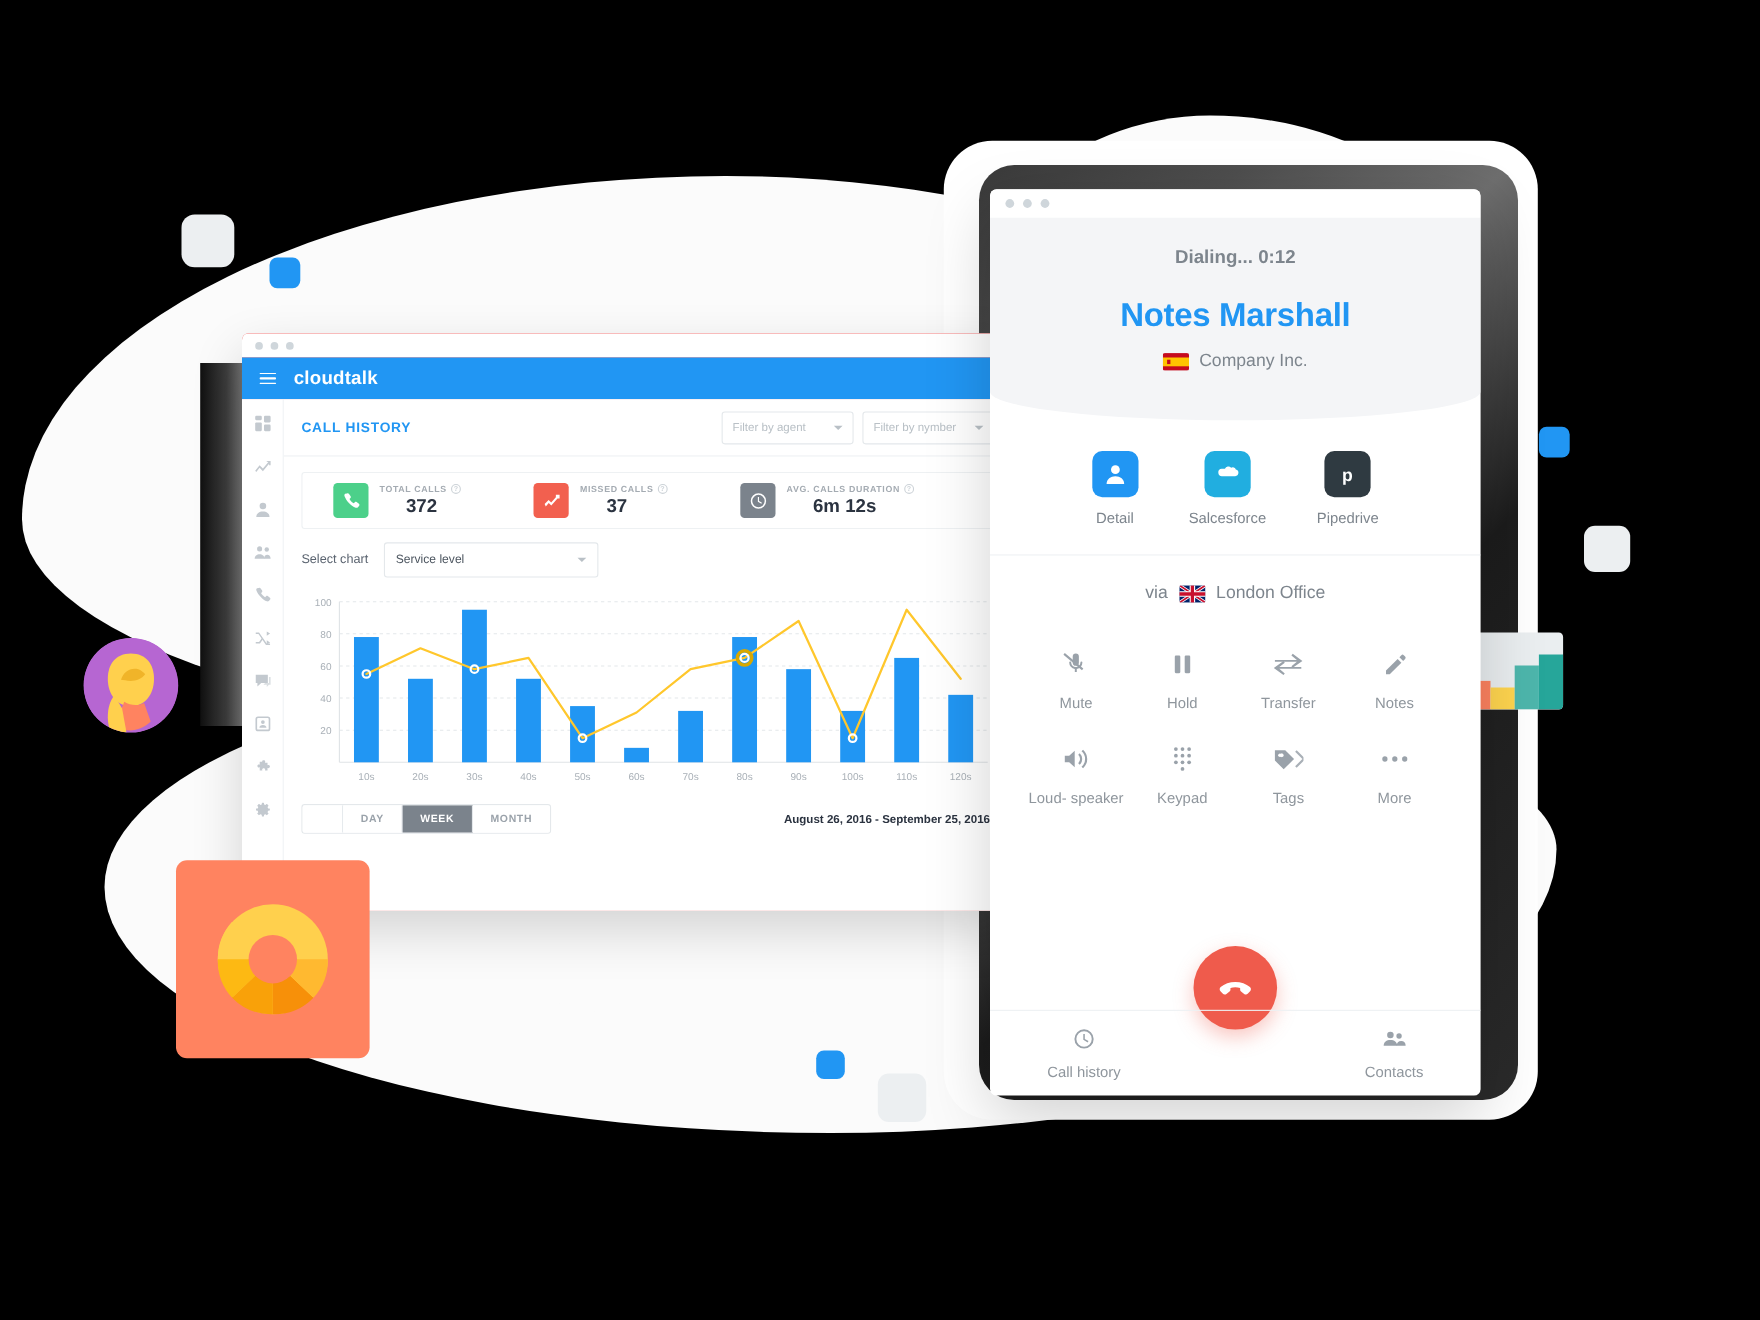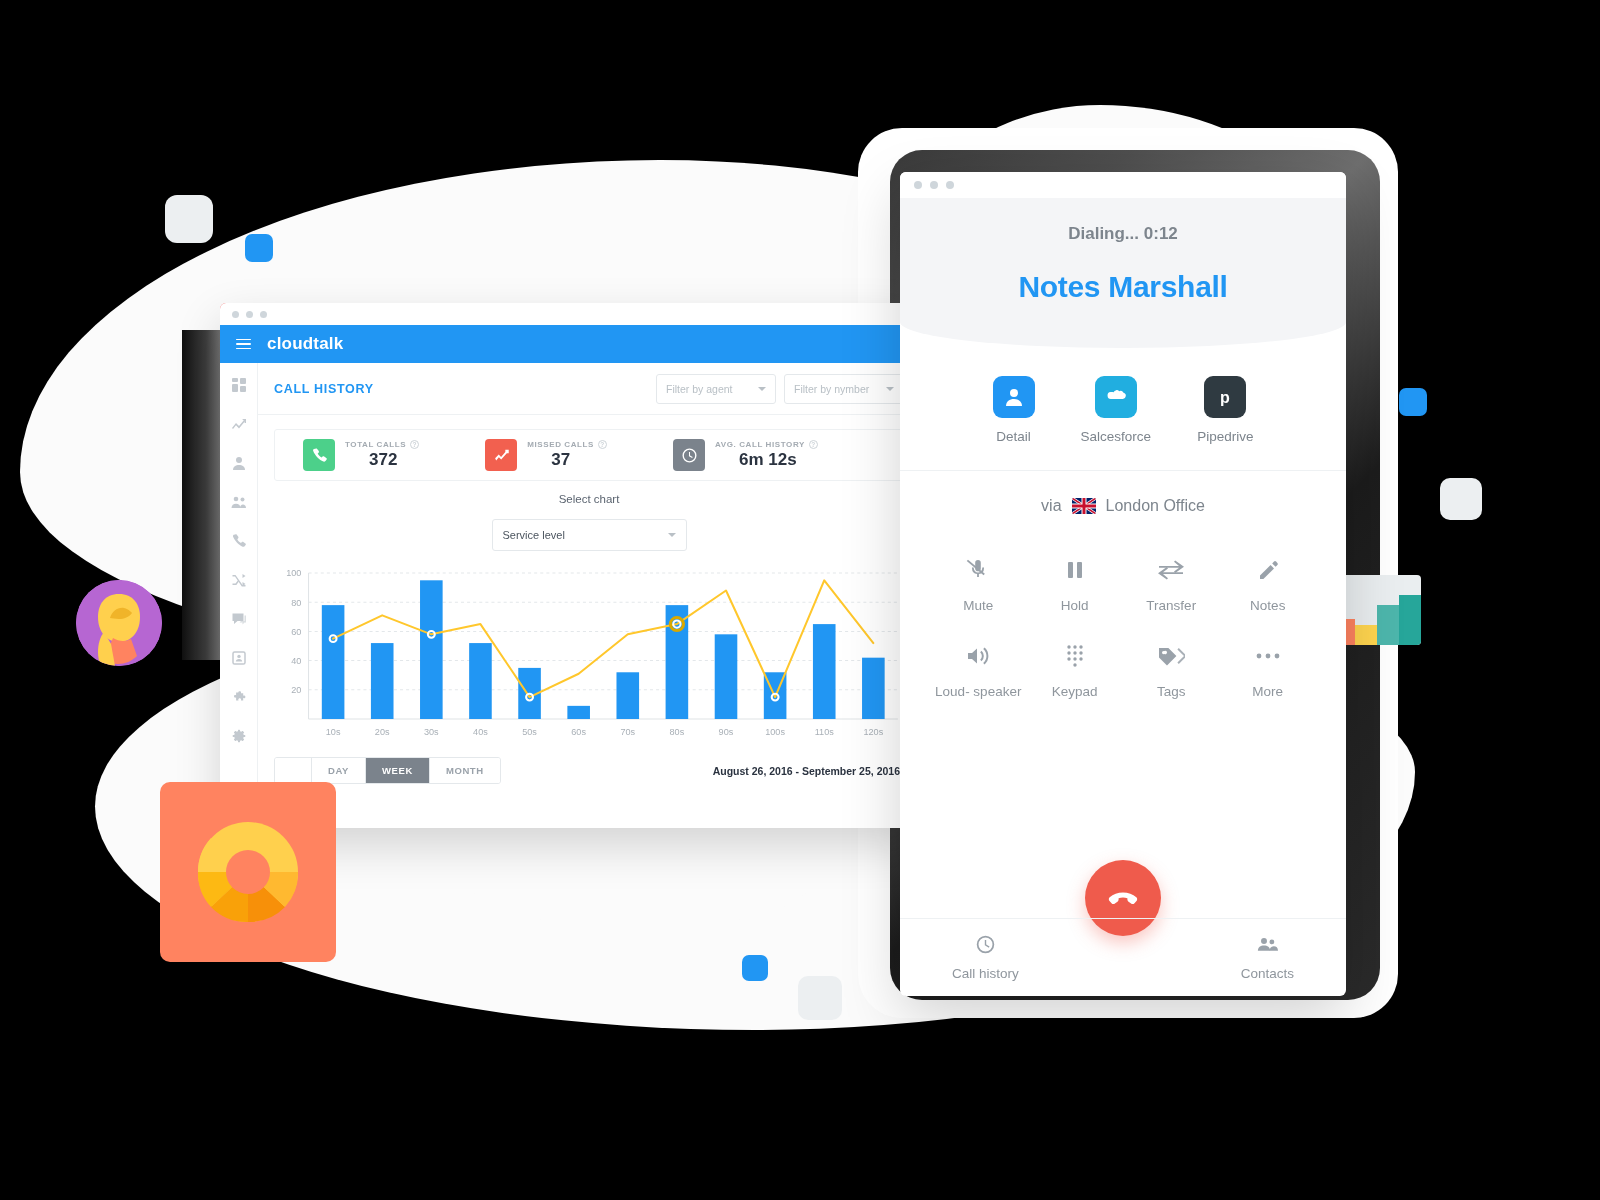--- a/index.html
+++ b/index.html
@@ -125,21 +125,21 @@
   }
   .stat-ic svg { width:17px; height:17px; fill:#fff; }
   .stat-lab { font-size:8px; letter-spacing:.6px; color:#a4abb2; font-weight:700; display:flex; align-items:center; gap:4px; }
   .qmark { width:9px;height:9px;border-radius:50%;border:1px solid #cdd3d8;color:#cdd3d8;font-size:6.5px;display:inline-flex;align-items:center;justify-content:center;font-weight:700; }
   .stat-val { font-size:17px; font-weight:700; color:#2b3340; margin-top:1px;margin-left:24px; }
   .stat-s1 { margin-left:4px; }
   .stat-s2 { margin-left:66px; }
   .stat-s3 { margin-left:66px; }
 
   .chart-card { margin:12px 16px 0 16px; }
-  .chart-top { display:flex; align-items:center; gap:14px;flex-direction:column; }
+  .chart-top { display:flex; align-items:center; gap:14px; }
   .chart-top .lbl { font-size:11.5px; color:#5b6470; }
   .chart-sel {
     width:195px; height:32px; border:1px solid #e4e8eb; border-radius:3px;
     display:flex; align-items:center; justify-content:space-between; padding:0 10px;
   }
   .chart-sel span { font-size:11px; color:#4c555f; }
 
   .plot-wrap { margin-top:14px; position:relative; height:180px; }
   .plot-svg { display:block; width:100%; height:180px; }
 
@@ -356,21 +356,21 @@
           </div>
           <div class="stat stat-s3">
             <span class="stat-ic" style="background:#7b838c">
               <svg viewBox="0 0 16 16">
                   <path d="M8 1.4A6.6 6.6 0 1 0 8 14.6 6.6 6.6 0 0 0 8 1.4zm0 11.9A5.3 5.3 0 1 1 8 2.7a5.3 5.3 0 0 1 0 10.6z"></path>
                   <path d="M8.5 4.6h-1v4l3 1.8.5-.9-2.5-1.5z"></path>
                 </svg>
             </span>
             <div>
               <div class="stat-lab">
-                  <span>AVG. CALL HISTORY</span>
+                  <span>AVG. CALLS DURATION</span>
                   <span class="qmark">?</span>
                 </div>
               <div class="stat-val">6m 12s</div>
             </div>
           </div>
         </div>
 
         <div class="chart-card">
           <div class="chart-top">
             <span class="lbl">Select chart</span>
@@ -486,20 +486,30 @@
 
     <div class="ph-title">
       <span class="ph-dot"></span>
       <span class="ph-dot"></span>
       <span class="ph-dot"></span>
     </div>
 
     <div class="ph-head">
       <div class="ph-status">Dialing... 0:12</div>
       <div class="ph-name">Notes Marshall</div>
+      <div class="ph-company">
+        <span class="flag">
+          <svg viewBox="0 0 24 16" width="24" height="16">
+            <rect width="24" height="16" fill="#c60b1e"></rect>
+            <rect y="4" width="24" height="8" fill="#ffc400"></rect>
+            <rect x="4" y="6" width="3" height="4" fill="#c60b1e"></rect>
+          </svg>
+        </span>
+        <span>Company Inc.</span>
+      </div>
     </div>
 
     <div class="integrations">
       <div class="intg">
         <span class="intg-ic" style="background:#2196f3">
           <svg viewBox="0 0 24 24">
               <circle cx="12" cy="8" r="4" fill="#fff"></circle>
               <path d="M4 21c0-4.4 3.6-7 8-7s8 2.6 8 7z" fill="#fff"></path>
             </svg>
         </span>

